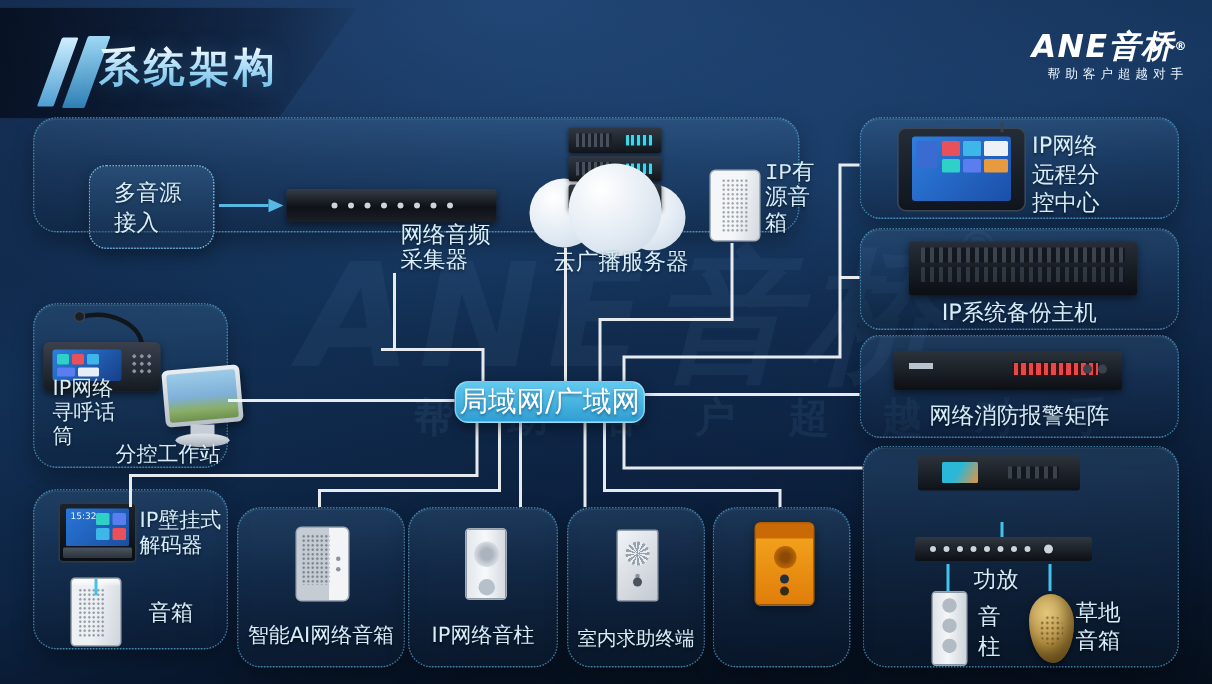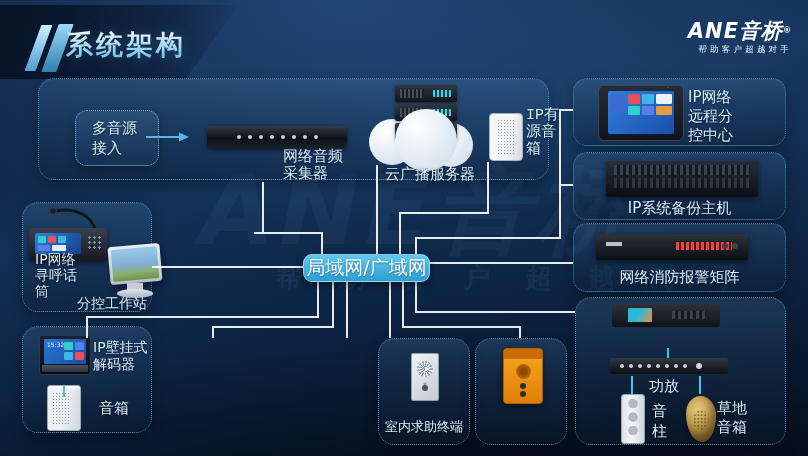--- a/index.html
+++ b/index.html
@@ -203,21 +203,21 @@
     <polyline class="w" points="390,281 390,338"></polyline>
     <polyline class="w" points="403,281 403,327 520,327 520,338"></polyline>
     <line class="c" x1="64" y1="386" x2="64" y2="397"></line>
     <line class="c" x1="668" y1="348" x2="668" y2="358"></line>
     <line class="c" x1="632" y1="376" x2="632" y2="394"></line>
     <line class="c" x1="700" y1="376" x2="700" y2="394"></line>
     <line class="arrowline" x1="146" y1="137" x2="179" y2="137"></line>
     <polygon points="179,132.5 189,137 179,141.5" fill="#57b8e4"></polygon>
   </svg>
 
-  <div class="grp" style="left:22px;top:78px;width:511px;height:102px;margin-left:16px;">
+  <div class="grp" style="left:22px;top:78px;width:511px;height:77px;">
     <div class="mini" style="left:36px;top:31px;width:84px;height:56px;">
       <div class="lbl" style="left:16px;top:7px;line-height:20px;">
         <span>多音源</span>
           <span>接入</span>
       </div>
     </div>
     <div class="dev dev-collector" style="left:168px;top:47px;width:140px;height:22px;">
       <i class="knob"></i>
         <i class="knob"></i>
         <i class="knob"></i>
@@ -360,21 +360,29 @@
       <div class="wdec-strip"></div>
     </div>
     <div class="lbl" style="left:70px;top:12px;font-size:14px;line-height:17px;">
       <span>IP壁挂式</span>
         <span>解码器</span>
     </div>
     <div class="dev dev-spk3d" style="left:24px;top:58px;width:34px;height:46px;"></div>
     <div class="lbl" style="left:76px;top:72px;">音箱</div>
   </div>
 
-
+  <div class="grp" style="left:158px;top:338px;width:112px;height:107px;">
+    <div class="dev dev-aispk" style="left:38px;top:12px;width:36px;height:50px;"></div>
+    <div class="lbl ctr" style="left:0;top:76px;width:100%;font-size:14px;">智能AI网络音箱</div>
+  </div>
+
+  <div class="grp" style="left:272px;top:338px;width:100px;height:107px;">
+    <div class="dev dev-column" style="left:37px;top:13px;width:28px;height:48px;"></div>
+    <div class="lbl ctr" style="left:0;top:76px;width:100%;font-size:14px;">IP网络音柱</div>
+  </div>
 
   <div class="grp" style="left:378px;top:338px;width:92px;height:107px;">
     <div class="dev dev-indoor" style="left:32px;top:14px;width:28px;height:48px;"></div>
     <div class="lbl ctr" style="left:0;top:79px;width:100%;font-size:13px;">室内求助终端</div>
   </div>
 
   <div class="grp" style="left:475px;top:338px;width:92px;height:107px;">
     <div class="dev dev-outdoor" style="left:27px;top:9px;width:40px;height:56px;">
       <div class="out-grille"></div>
         <div class="out-btn"></div>

